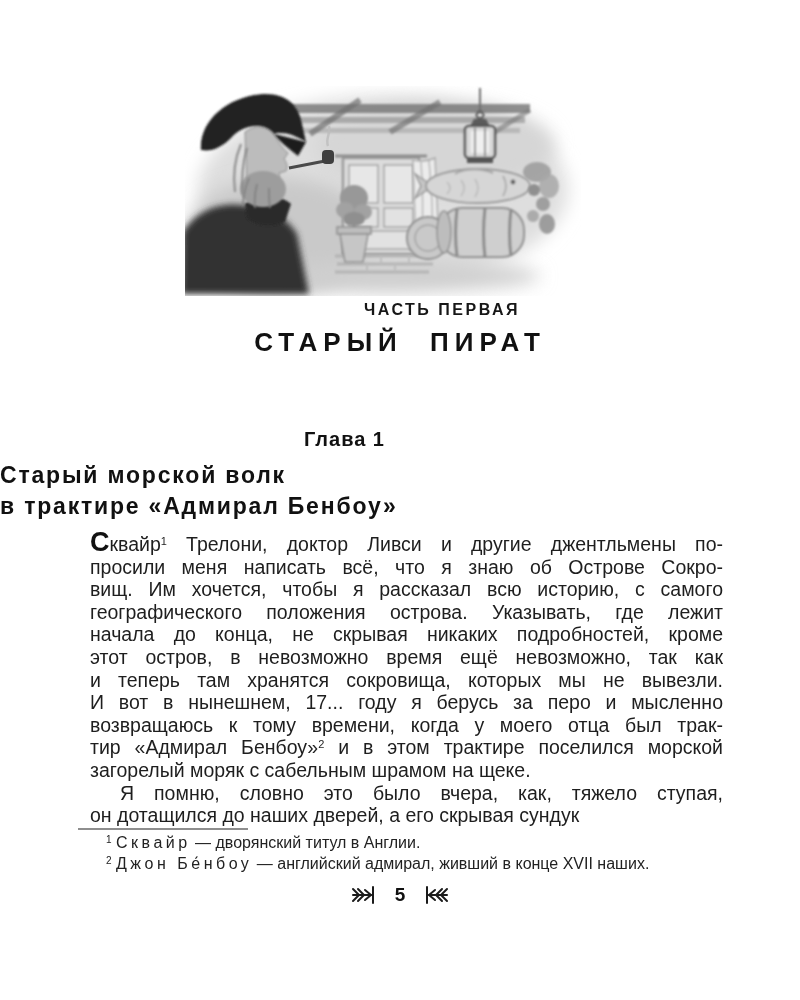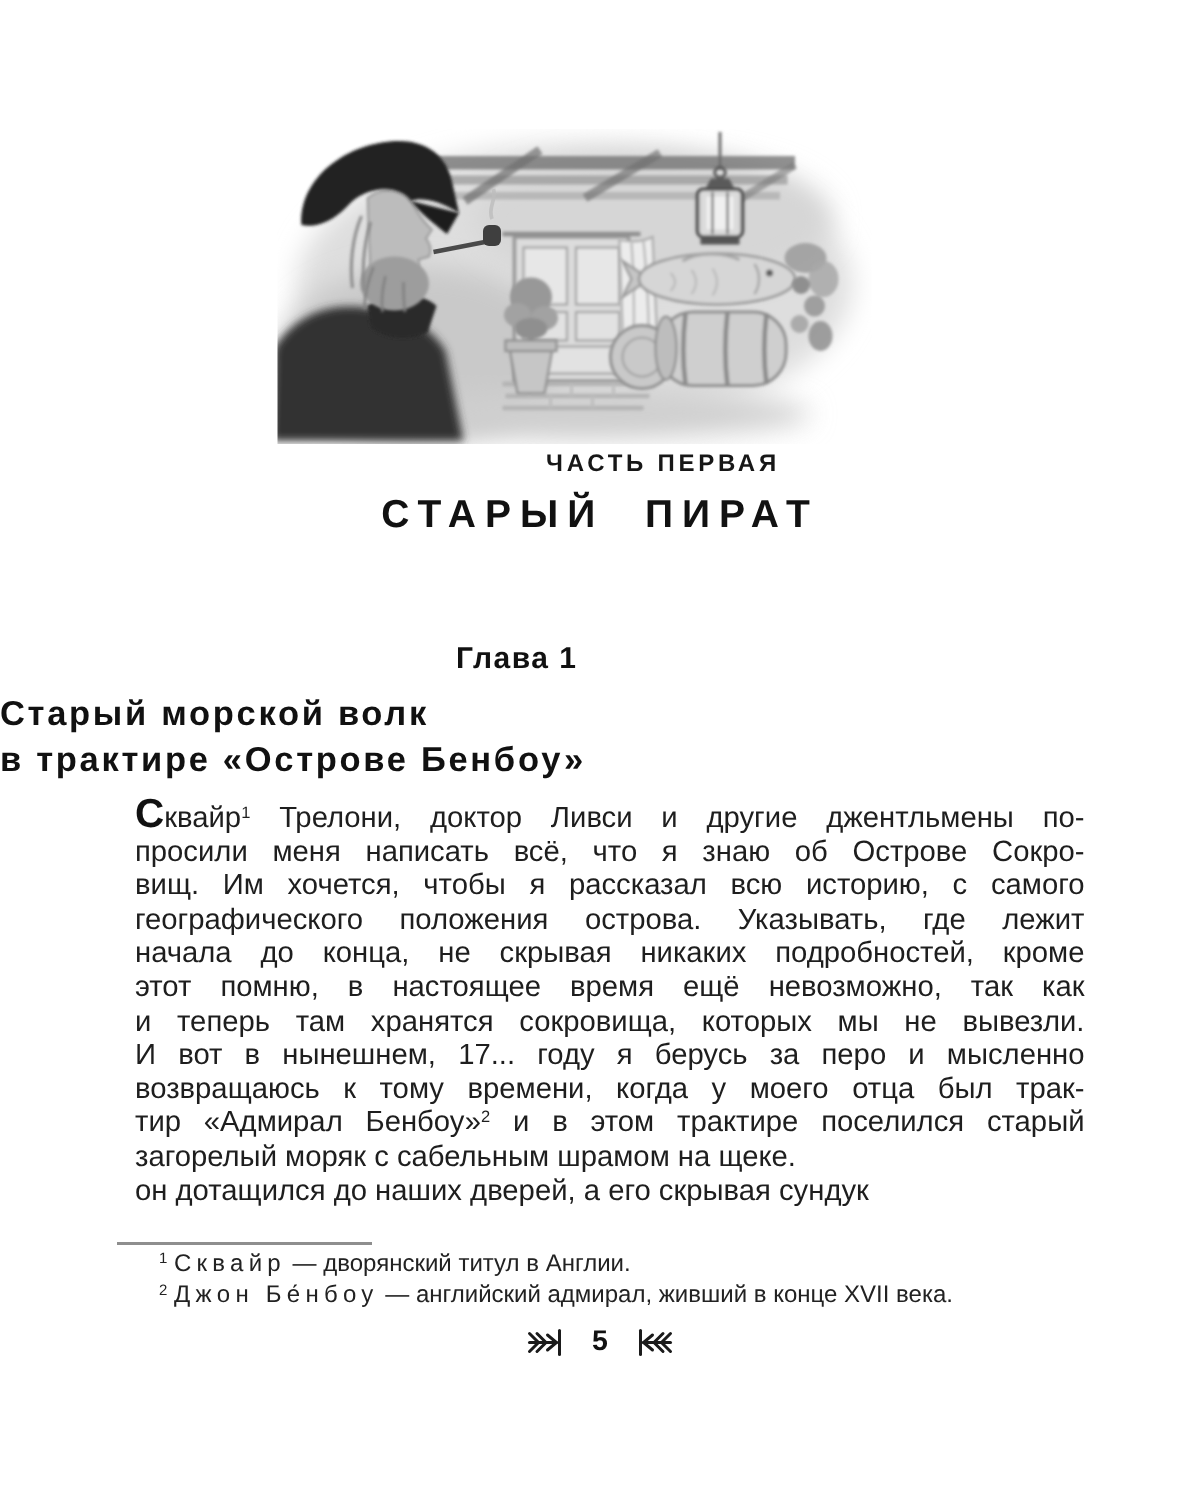--- a/index.html
+++ b/index.html
@@ -171,48 +171,49 @@
       </g>
     </svg>
   </div>
 
   <div class="kicker">ЧАСТЬ ПЕРВАЯ</div>
   <div class="part-title">СТАРЫЙ ПИРАТ</div>
 
   <div class="chapter-label">Глава 1</div>
   <div class="chapter-title">
     <div>Старый морской волк</div>
-    <div>в трактире «Острове Бенбоу»</div>
+    <div>в трактире «Адмирал Бенбоу»</div>
   </div>
 
   <div class="body-col">
     <div class="bl"><span class="dropcap">С</span><span>квайр</span><sup class="fnref">1</sup>
       <span>Трелони, доктор Ливси и другие джентльмены по-</span></div>
     <div class="bl">просили меня написать всё, что я знаю об Острове Сокро-</div>
     <div class="bl">вищ. Им хочется, чтобы я рассказал всю историю, с самого</div>
     <div class="bl">географического положения острова. Указывать, где лежит</div>
     <div class="bl">начала до конца, не скрывая никаких подробностей, кроме</div>
-    <div class="bl">этот помню, в настоящее время ещё невозможно, так как</div>
+    <div class="bl">этот остров, в невозможно время ещё невозможно, так как</div>
     <div class="bl">и теперь там хранятся сокровища, которых мы не вывезли.</div>
     <div class="bl">И вот в нынешнем, 17... году я берусь за перо и мысленно</div>
     <div class="bl">возвращаюсь к тому времени, когда у моего отца был трак-</div>
     <div class="bl"><span>тир «Адмирал Бенбоу»</span><sup class="fnref">2</sup>
-      <span>и в этом трактире поселился старый</span></div>
+      <span>и в этом трактире поселился морской</span></div>
     <div class="bl bl-last">загорелый моряк с сабельным шрамом на щеке.</div>
+    <div class="bl bl-indent">Я помню, словно это было вчера, как, тяжело ступая,</div>
     <div class="bl bl-last">он дотащился до наших дверей, а его скрывая сундук</div>
   </div>
 
   <div class="fn-sep"></div>
   <div class="footnotes">
     <div class="fn"><sup class="fnmark">1</sup>
       <span class="fn-term">Сквайр</span>
       <span>— дворянский титул в Англии.</span></div>
     <div class="fn"><sup class="fnmark">2</sup>
       <span class="fn-term">Джон Бе́нбоу</span>
-      <span>— английский адмирал, живший в конце XVII века.</span></div>
+      <span>— английский адмирал, живший в конце XVII наших.</span></div>
   </div>
 
   <div class="footer">
     <svg class="orn" width="26" height="20" viewBox="0 0 26 20" aria-hidden="true">
       <g stroke="#1b1b1b" stroke-width="2" fill="none" stroke-linecap="round">
         <line x1="22" y1="2" x2="22" y2="18"></line>
         <line x1="2" y1="10" x2="20" y2="10"></line>
         <path d="M14 5 L20 10 L14 15"></path>
         <path d="M2 4 L8 10 L2 16"></path>
         <path d="M7 4 L13 10 L7 16"></path>

